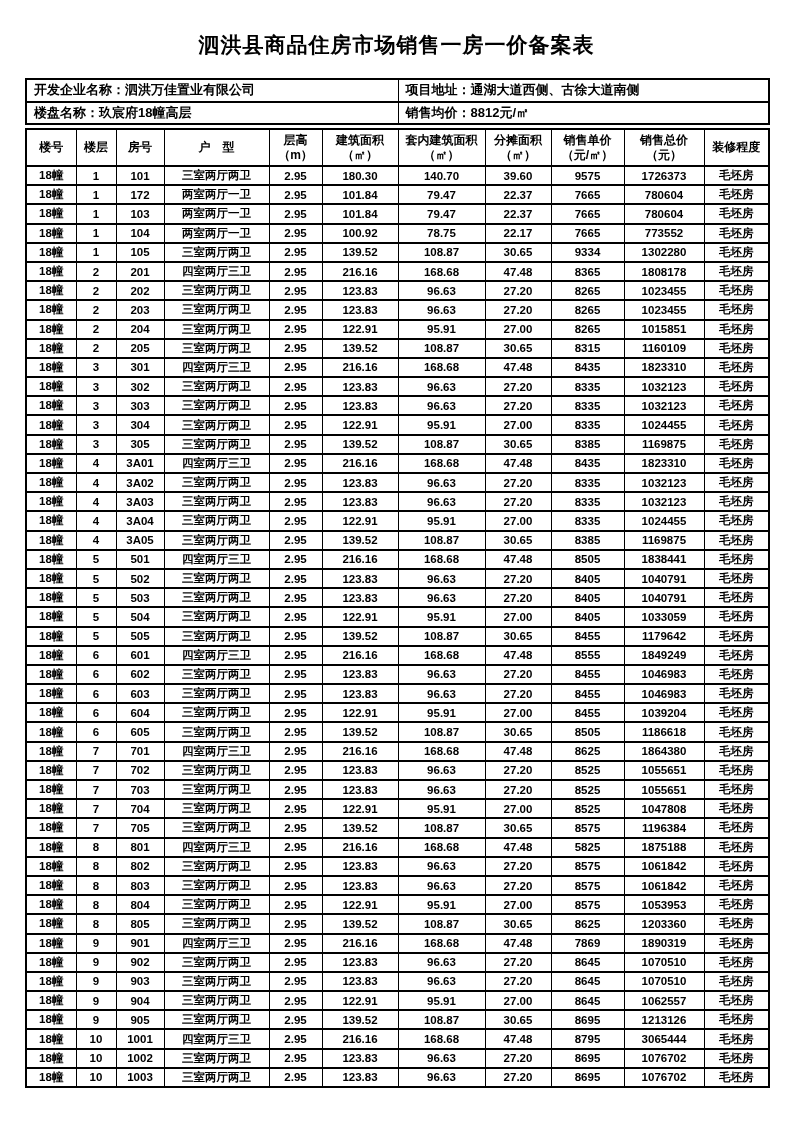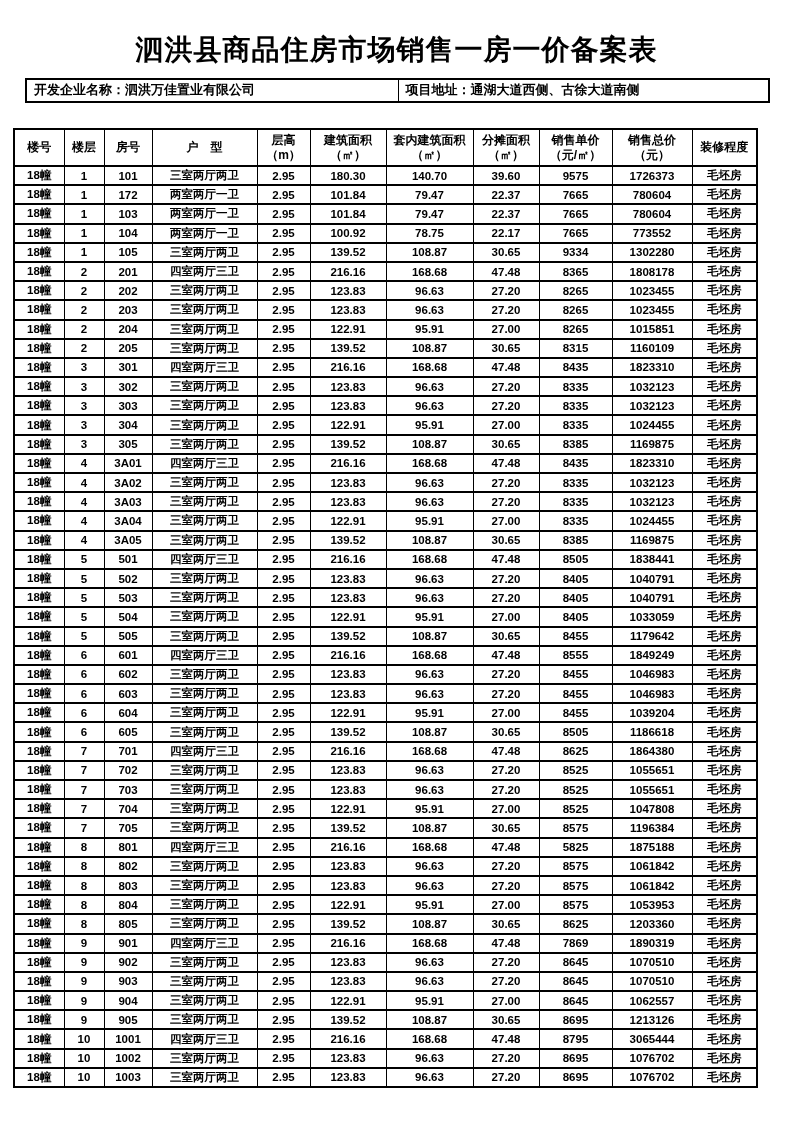--- a/index.html
+++ b/index.html
@@ -20,21 +20,21 @@
     background: #ffffff;
     overflow: hidden;
   }
   .doc-title {
     position: absolute;
     top: 31px;
     left: 0;
     width: 100%;
     margin: 0;
     text-align: center;
-    font-size: 28px;
+    font-size: 21px;
     font-weight: bold;
     letter-spacing: 1px;
   }
   table {
     border-collapse: collapse;
     table-layout: fixed;
   }
   .info-table {
     position: absolute;
     top: 78px;
@@ -51,21 +51,21 @@
     font-size: 13px;
     font-weight: bold;
     text-align: left;
     padding: 0 0 0 7px;
     white-space: nowrap;
     overflow: hidden;
   }
   .main-table {
     position: absolute;
     top: 128px;
-    left: 13px;
+    left: 25px;
     width: 743px;
     border: 2px solid #000;
   }
   .main-table th {
     border-top: 2px solid #000;
     border-bottom: 2px solid #000;
     border-left: 1px solid #000;
     border-right: 1px solid #000;
     height: 35px;
     font-size: 12px;
@@ -106,20 +106,24 @@
 
   <table class="info-table">
     <colgroup>
       <col style="width:372px">
         <col style="width:371px">
     </colgroup>
     <tbody>
       <tr>
         <td>开发企业名称：泗洪万佳置业有限公司</td>
         <td>项目地址：通湖大道西侧、古徐大道南侧</td>
+      </tr>
+      <tr>
+        <td>楼盘名称：玖宸府18幢高层</td>
+        <td>销售均价：8812元/㎡</td>
       </tr>
     </tbody>
   </table>
 
   <table class="main-table">
     <colgroup>
       <col style="width:50px">
         <col style="width:40px">
         <col style="width:48px">
       <col style="width:105px">

